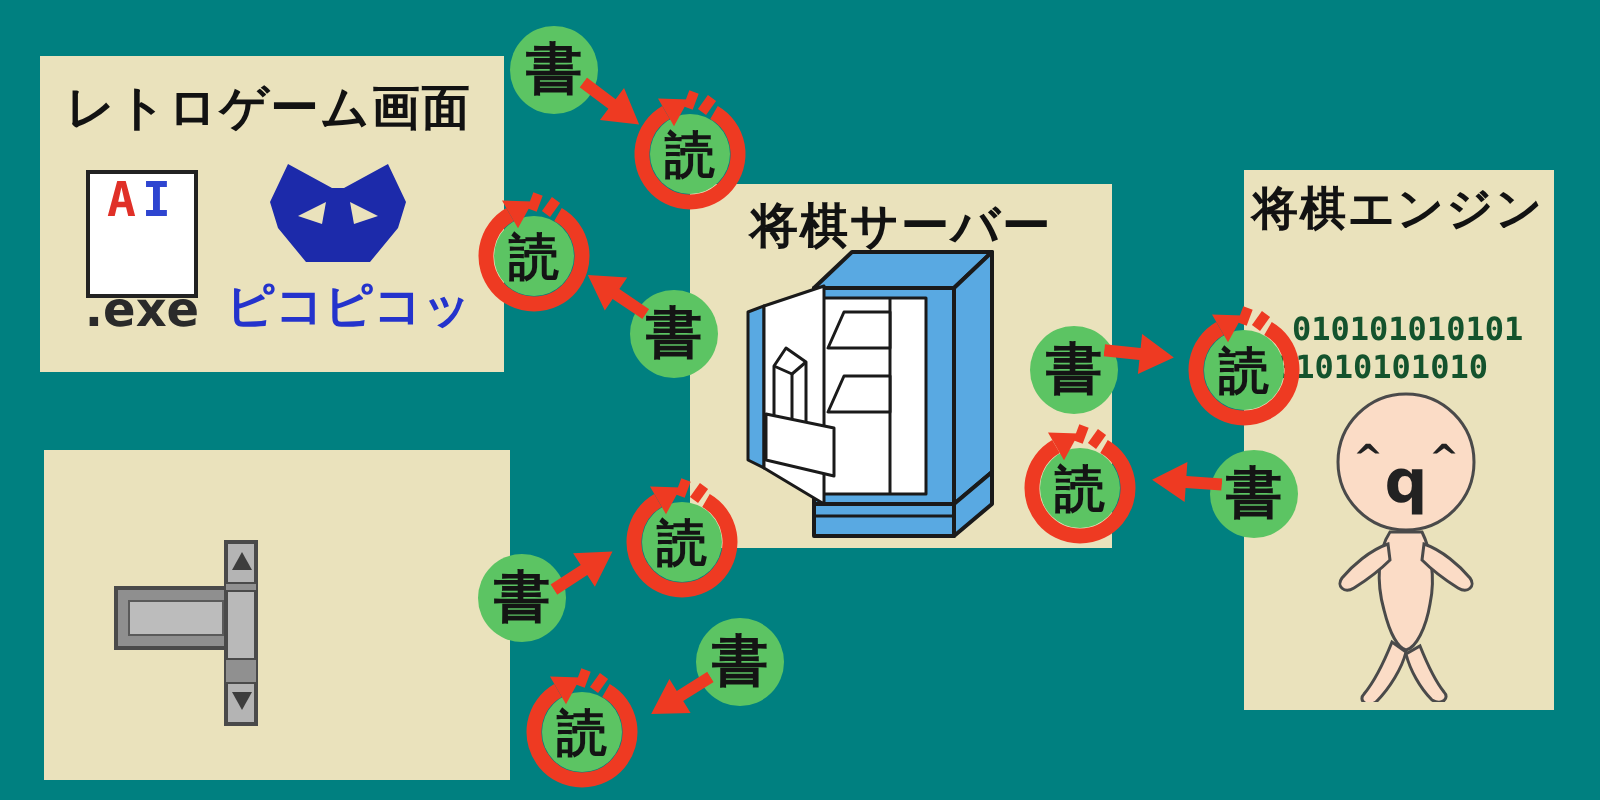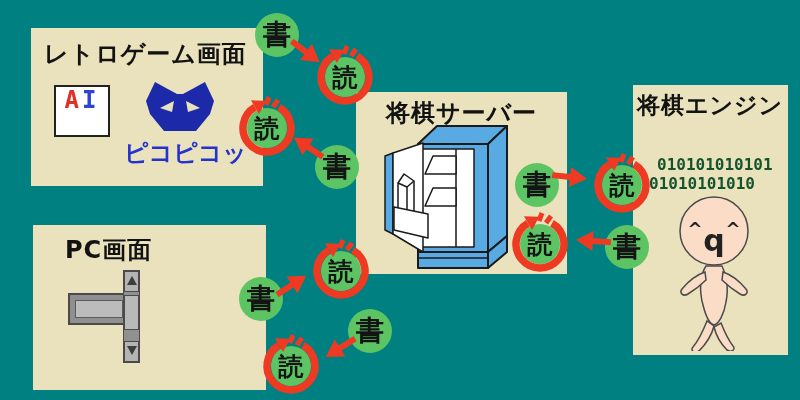--- a/index.html
+++ b/index.html
@@ -2,35 +2,35 @@
 <html><head>
 <meta charset="utf-8">
 <style>
   html,body{margin:0;padding:0;background:#333;}
   .canvas{
     position:relative;width:800px;height:400px;overflow:hidden;
     background:#008080;
     font-family:"DejaVu Sans",sans-serif;
   }
   
-  .panel{position:absolute;background:#EAE2BC;margin-left:11px;}
+  .panel{position:absolute;background:#EAE2BC;}
   .panel-title{
     position:absolute;font-weight:bold;color:#121212;
     font-size:24px;line-height:1.1;white-space:nowrap;letter-spacing:1px;
   }
   .p-retro{left:20px;top:28px;width:232px;height:158px;}
   .p-pc{left:22px;top:225px;width:233px;height:165px;}
   .p-server{left:345px;top:92px;width:211px;height:182px;}
   .p-engine{left:622px;top:85px;width:155px;height:270px;}
   .p-server .panel-title{left:0;top:8px;width:100%;text-align:center;}
   .p-engine .panel-title{left:4px;top:8px;font-size:23px;letter-spacing:1px;}
 
   
   .appicon{
-    position:absolute;left:23px;top:57px;width:56px;height:52px;
+    position:absolute;left:23px;top:57px;width:56px;height:64px;
     background:#fff;border:2px solid #222;box-sizing:border-box;
     font-family:"DejaVu Sans Mono",monospace;font-weight:bold;font-size:24px;
     line-height:25px;text-align:center;letter-spacing:3px;padding-top:1px;
   }
   .appicon .l-a{color:#E03028;}
   .appicon .l-i{color:#2E45D0;}
   .appicon .l-m{color:#E8A31C;}
   .appicon .l-s{color:#3CB546;}
   .exe-label{
     position:absolute;left:7px;top:113px;width:88px;text-align:center;
@@ -106,30 +106,30 @@
 </head>
 <body>
 
 <div class="canvas">
 
   <div class="panel p-retro">
     <div class="panel-title" style="left:13px;top:13px;">レトロゲーム画面</div>
     <div class="appicon">
       <div><span class="l-a">A</span><span class="l-i">I</span></div>
     </div>
+    <div class="exe-label">.exe</div>
     <svg class="caticon" viewBox="0 0 72 52">
       <polygon points="2,20 11,1 33,13 39,13 61,1 70,20 66,33 52,50 20,50 6,33" fill="#1C2AAA"></polygon>
       <polygon points="16,27 30,20 28,31" fill="#EAE2BC"></polygon>
       <polygon points="42,20 56,27 44,31" fill="#EAE2BC"></polygon>
     </svg>
     <div class="pico-caption">ピコピコッ</div>
   </div>
 
   <div class="panel p-pc">
-    <div class="panel-title" style="left:32px;top:12px;">PC画面</div>
     <div class="pc-input">
       <div class="pc-input-inner"></div>
     </div>
     <div class="sbar">
       <div class="sbtn up">
         <div class="tri t-up"></div>
       </div>
       <div class="sthumb"></div>
       <div class="sbtn down">
         <div class="tri t-down"></div>

